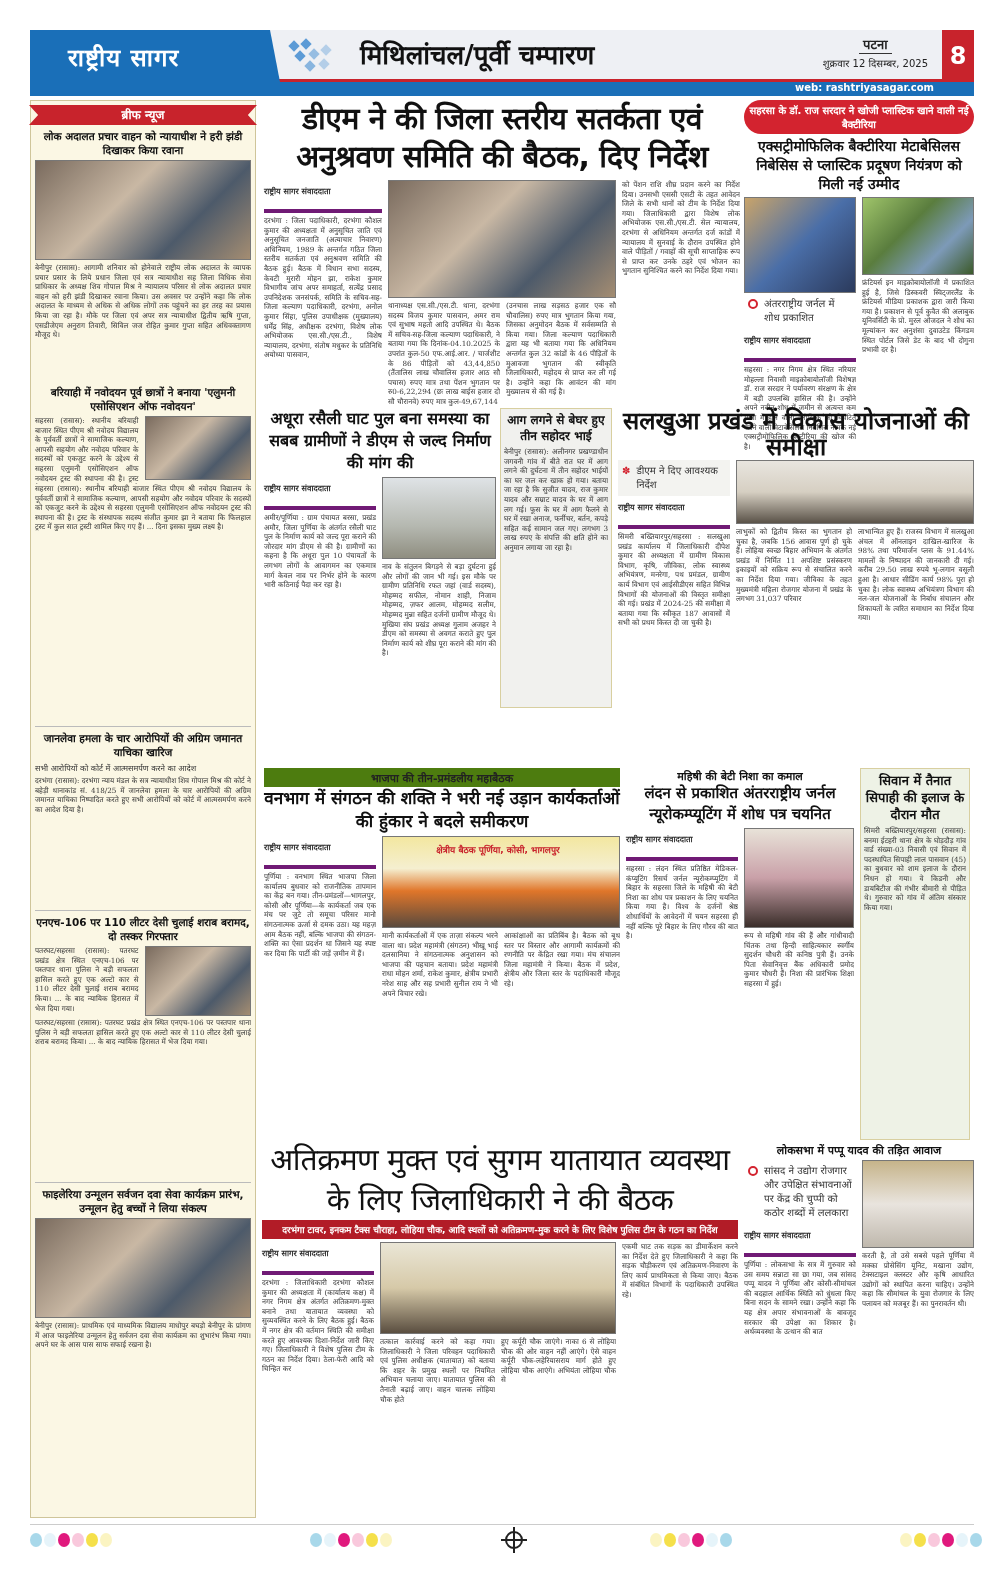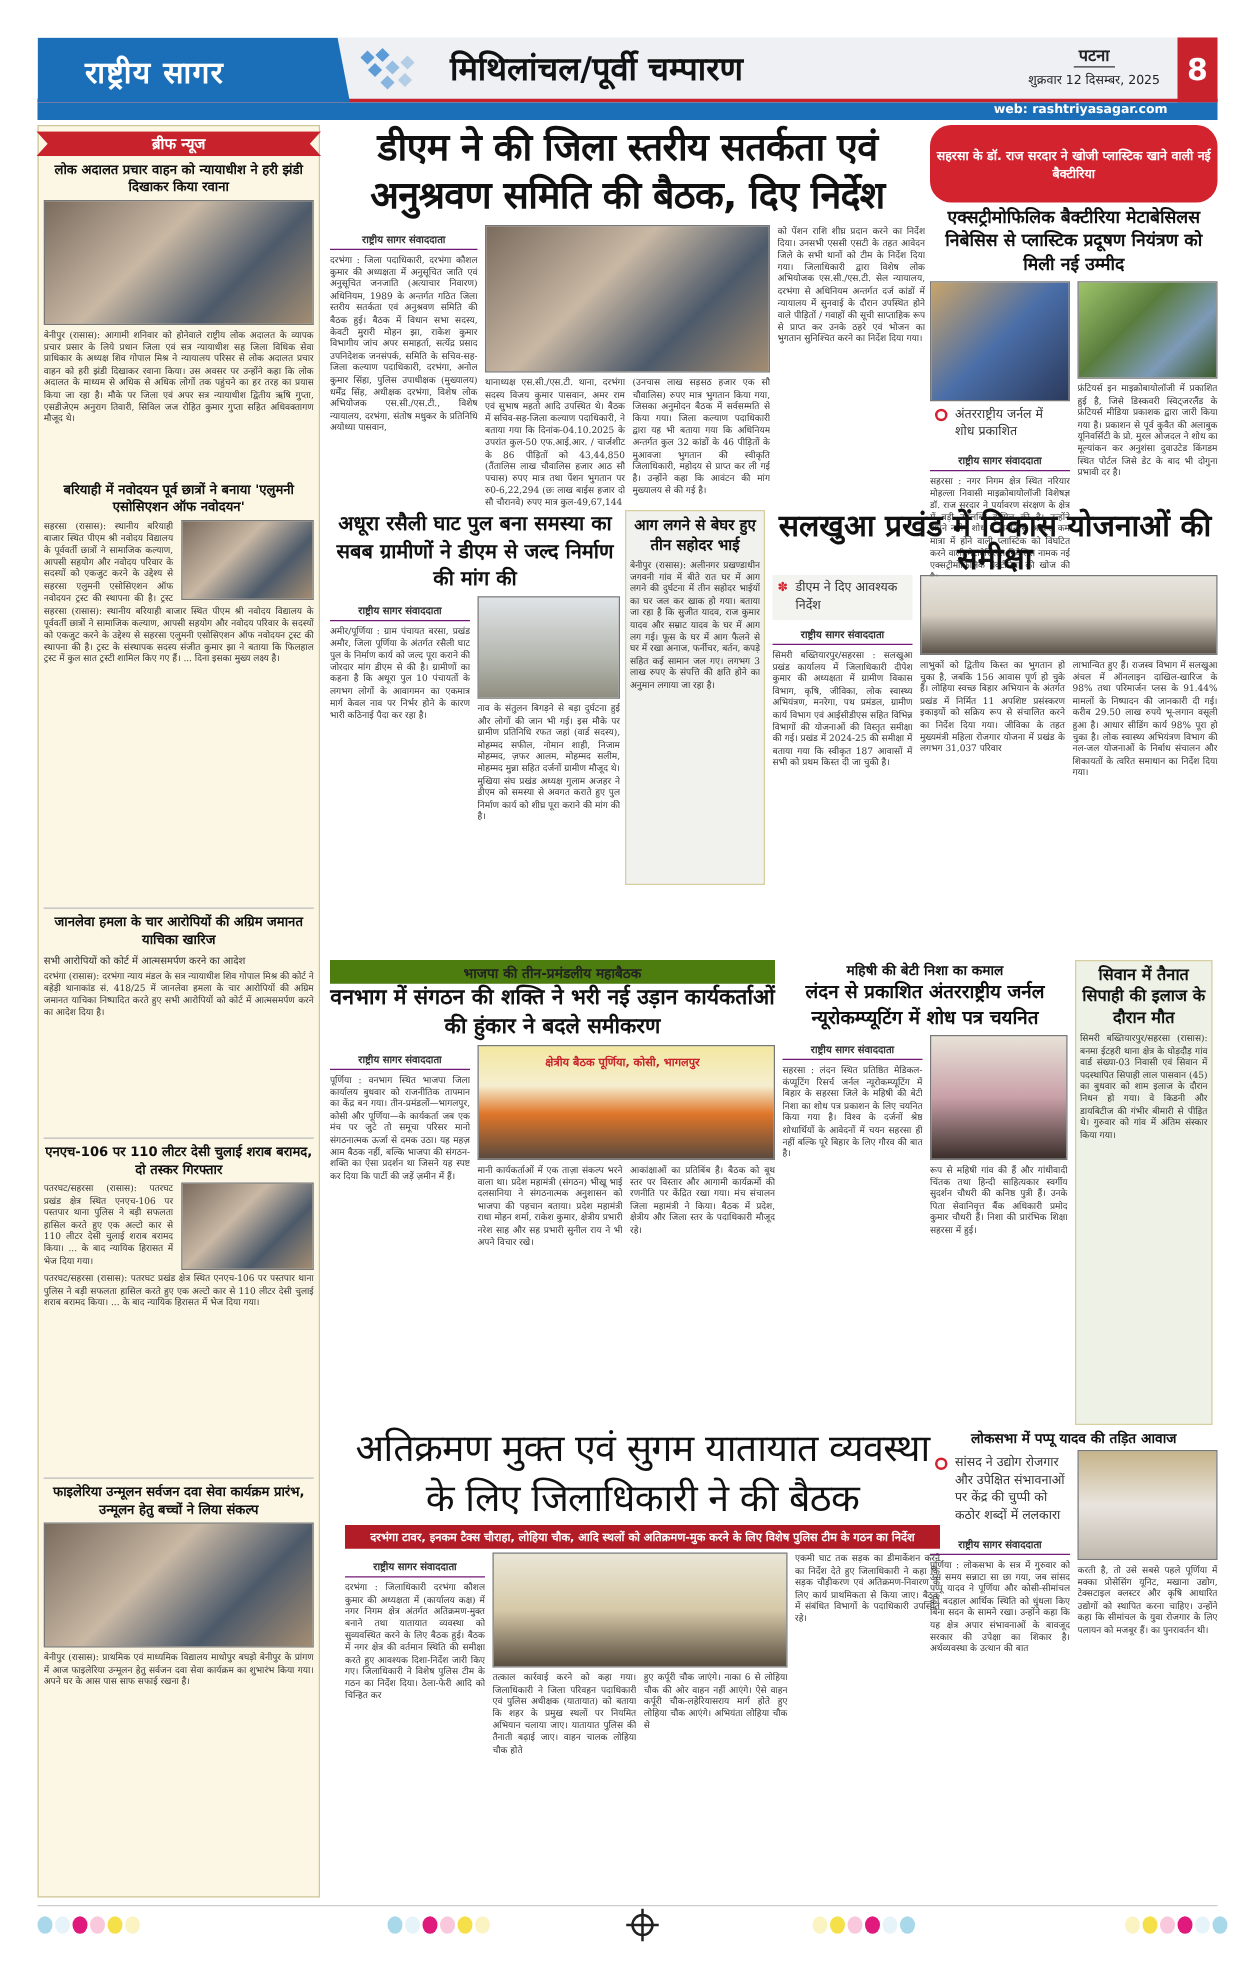--- a/index.html
+++ b/index.html
@@ -16,37 +16,37 @@
   .city-block { position: absolute; right: 46px; top: 4px; text-align: center; }
   .city { font-size: 13px; font-weight: bold; border-bottom: 1px solid #333; display: inline-block; padding: 0 4px; }
   .date { font-size: 10px; margin-top: 2px; }
   .page-num { position: absolute; right: 0; top: 0; width: 32px; height: 52px; background: #c8232c; color: #fff; font-weight: bold; font-size: 24px; display: flex; align-items: center; justify-content: center; }
   .web-bar { position: absolute; left: 0; top: 52px; width: 944px; height: 14px; background: #1a6fb8; }
   .web { position: absolute; right: 40px; top: 0; font-size: 10px; color: #fff; font-weight: bold; }
 
   
   .col { position: absolute; }
   .text { font-family: "DejaVu Serif", serif; font-size: 7.2px; line-height: 9.6px; color: #333; text-align: justify; overflow: hidden; }
-  .byline { font-size: 8px; font-weight: bold; color: #333; text-align: center; border-bottom: 1px solid #701a75; padding: 2px 0 3px; margin: 3px 0; }
+  .byline { font-size: 8px; font-weight: bold; color: #333; border-bottom: 4px solid #701a75; padding: 2px 0 13px; margin: 3px 0; }
   .img { background: linear-gradient(135deg, #7a6b5e, #c9b8a4 40%, #4d5a6a 70%, #a48d72); border: 1px solid #777; }
   .h-small { font-weight: bold; text-align: center; color: #111; }
   .boxed { background: #fdf9e6; border: 1px solid #d8cfa0; }
 
   
   .left-col { left: 0; top: 70px; width: 226px; height: 1418px; background: #fbf7e4; border: 1px solid #cfc59a; padding: 0 4px; }
   .brief-ribbon { margin: 4px -6px 3px; height: 20px; background: #c8232c; color: #fff; font-weight: bold; font-size: 12px; text-align: center; line-height: 20px; clip-path: polygon(0 0, 100% 0, 96% 50%, 100% 100%, 0 100%, 4% 50%); }
   .left-col .h-small { font-size: 10.5px; line-height: 14px; margin: 4px 0 3px; }
   .left-col .sub { font-size: 8px; text-align: left; color: #333; margin-bottom: 3px; }
   .divider { border-top: 1px solid #bbb; margin: 4px 0; }
 
   
   .hl-xl { font-size: 30px; font-weight: bold; line-height: 38px; text-align: center; color: #111; letter-spacing: -0.5px; }
   .hl-md { font-size: 15px; font-weight: bold; line-height: 20px; text-align: center; color: #111; }
   .kicker { font-size: 11px; font-weight: bold; text-align: center; color: #222; background: #4d7c0f; padding: 2px 0; }
-  .red-kicker { background: #d3232f; color: #fff; font-size: 10px; font-weight: bold; padding: 17px 4px; text-align: center; border-radius: 17px; }
+  .red-kicker { background: #d3232f; color: #fff; font-size: 10px; font-weight: bold; padding: 3px 4px; text-align: center; border-radius: 17px; }
   .strip { background: #b21c27; color: #fff; font-size: 9px; font-weight: bold; padding: 3px; text-align: center; }
   .bullet { display: flex; gap: 6px; align-items: flex-start; font-size: 10px; line-height: 14px; color: #333; padding: 4px; }
   .bullet .b-icon { width: 10px; height: 10px; border-radius: 50%; border: 2px solid #d3232f; flex-shrink: 0; margin-top: 2px; }
   .flex { display: flex; gap: 6px; }
 
   
   .footer { position: absolute; left: 30px; top: 1524px; width: 944px; height: 30px; border-top: 1px solid #ccc; }
   .reg { position: absolute; top: 8px; display: flex; gap: 2px; }
   .reg i { width: 12px; height: 14px; border-radius: 50%; display: block; }
   .crosshair { position: absolute; left: 475px; top: 6px; width: 18px; height: 18px; border: 2px solid #222; border-radius: 50%; }
@@ -236,21 +236,21 @@
         <div class="text" style="height:190px;margin-top:3px;">रूप से महिषी गांव की हैं और गांधीवादी चिंतक तथा हिन्दी साहित्यकार स्वर्गीय सुदर्शन चौधरी की कनिष्ठ पुत्री हैं। उनके पिता सेवानिवृत्त बैंक अधिकारी प्रमोद कुमार चौधरी हैं। निशा की प्रारंभिक शिक्षा सहरसा में हुई।</div>
       </div>
     </div>
   </div>
 
   <div class="col boxed" style="left:830px;top:738px;width:110px;height:372px;padding:3px;background:#eef2e6;">
     <div class="hl-md" style="font-size:13px;line-height:17px;">सिवान में तैनात सिपाही की इलाज के दौरान मौत</div>
     <div class="text" style="height:306px;margin-top:3px;">सिमरी बख्तियारपुर/सहरसा (रासास): बनमा ईटहरी थाना क्षेत्र के घोड़दौड़ गांव वार्ड संख्या-03 निवासी एवं सिवान में पदस्थापित सिपाही लाल पासवान (45) का बुधवार को शाम इलाज के दौरान निधन हो गया। वे किडनी और डायबिटीज की गंभीर बीमारी से पीड़ित थे। गुरुवार को गांव में अंतिम संस्कार किया गया।</div>
   </div>
 
-  <div class="col" style="left:246px;top:1110px;width:476px;">
+  <div class="col" style="left:232px;top:1110px;width:476px;">
     <div class="hl-xl" style="font-size:30px;line-height:40px;font-weight:normal;">अतिक्रमण मुक्त एवं सुगम यातायात व्यवस्था के लिए जिलाधिकारी ने की बैठक</div>
     <div class="strip">दरभंगा टावर, इनकम टैक्स चौराहा, लोहिया चौक, आदि स्थलों को अतिक्रमण-मुक करने के लिए विशेष पुलिस टीम के गठन का निर्देश</div>
     <div class="flex" style="margin-top:3px;">
       <div style="width:112px;">
         <div class="byline">राष्ट्रीय सागर संवाददाता</div>
         <div class="text" style="height:220px;">दरभंगा : जिलाधिकारी दरभंगा कौशल कुमार की अध्यक्षता में (कार्यालय कक्ष) में नगर निगम क्षेत्र अंतर्गत अतिक्रमण-मुक्त बनाने तथा यातायात व्यवस्था को सुव्यवस्थित करने के लिए बैठक हुई। बैठक में नगर क्षेत्र की वर्तमान स्थिति की समीक्षा करते हुए आवश्यक दिशा-निर्देश जारी किए गए। जिलाधिकारी ने विशेष पुलिस टीम के गठन का निर्देश दिया। ठेला-फेरी आदि को चिन्हित कर</div>
       </div>
       <div style="width:236px;">
         <div class="img" style="height:92px;background:linear-gradient(180deg,#eae6d6,#d6c9a8 50%,#5a4e40);"></div>
         <div class="flex" style="margin-top:3px;">

